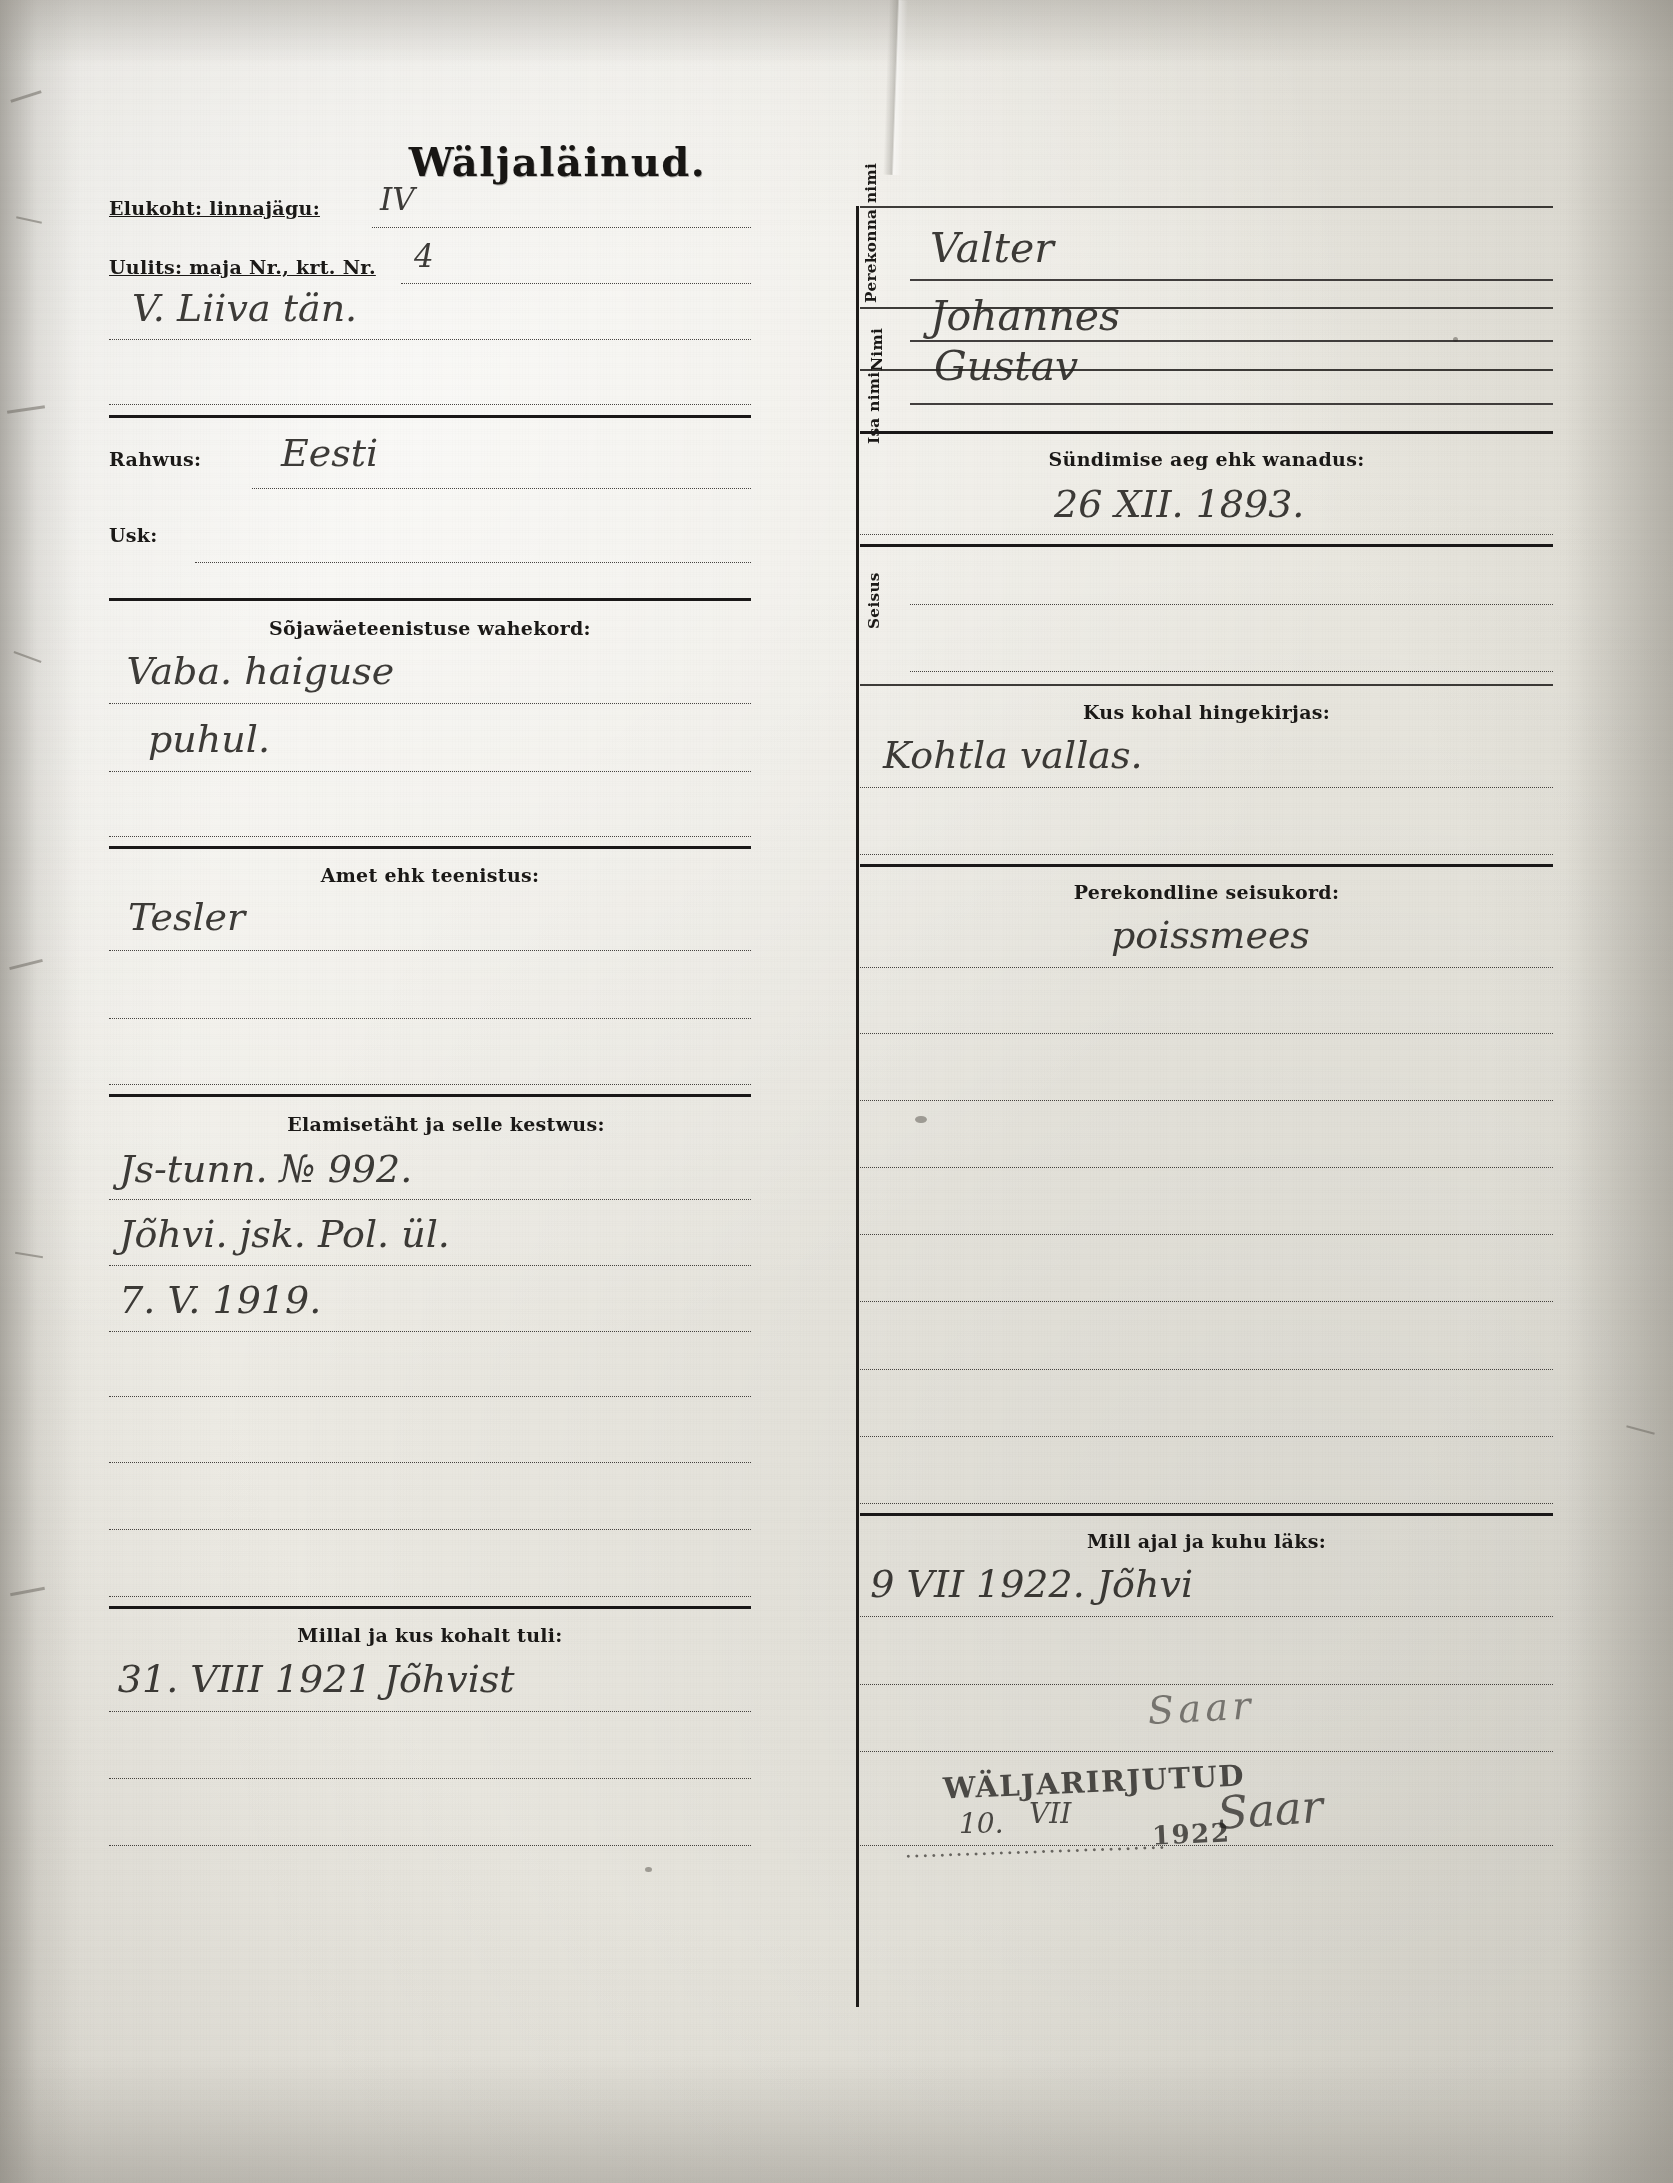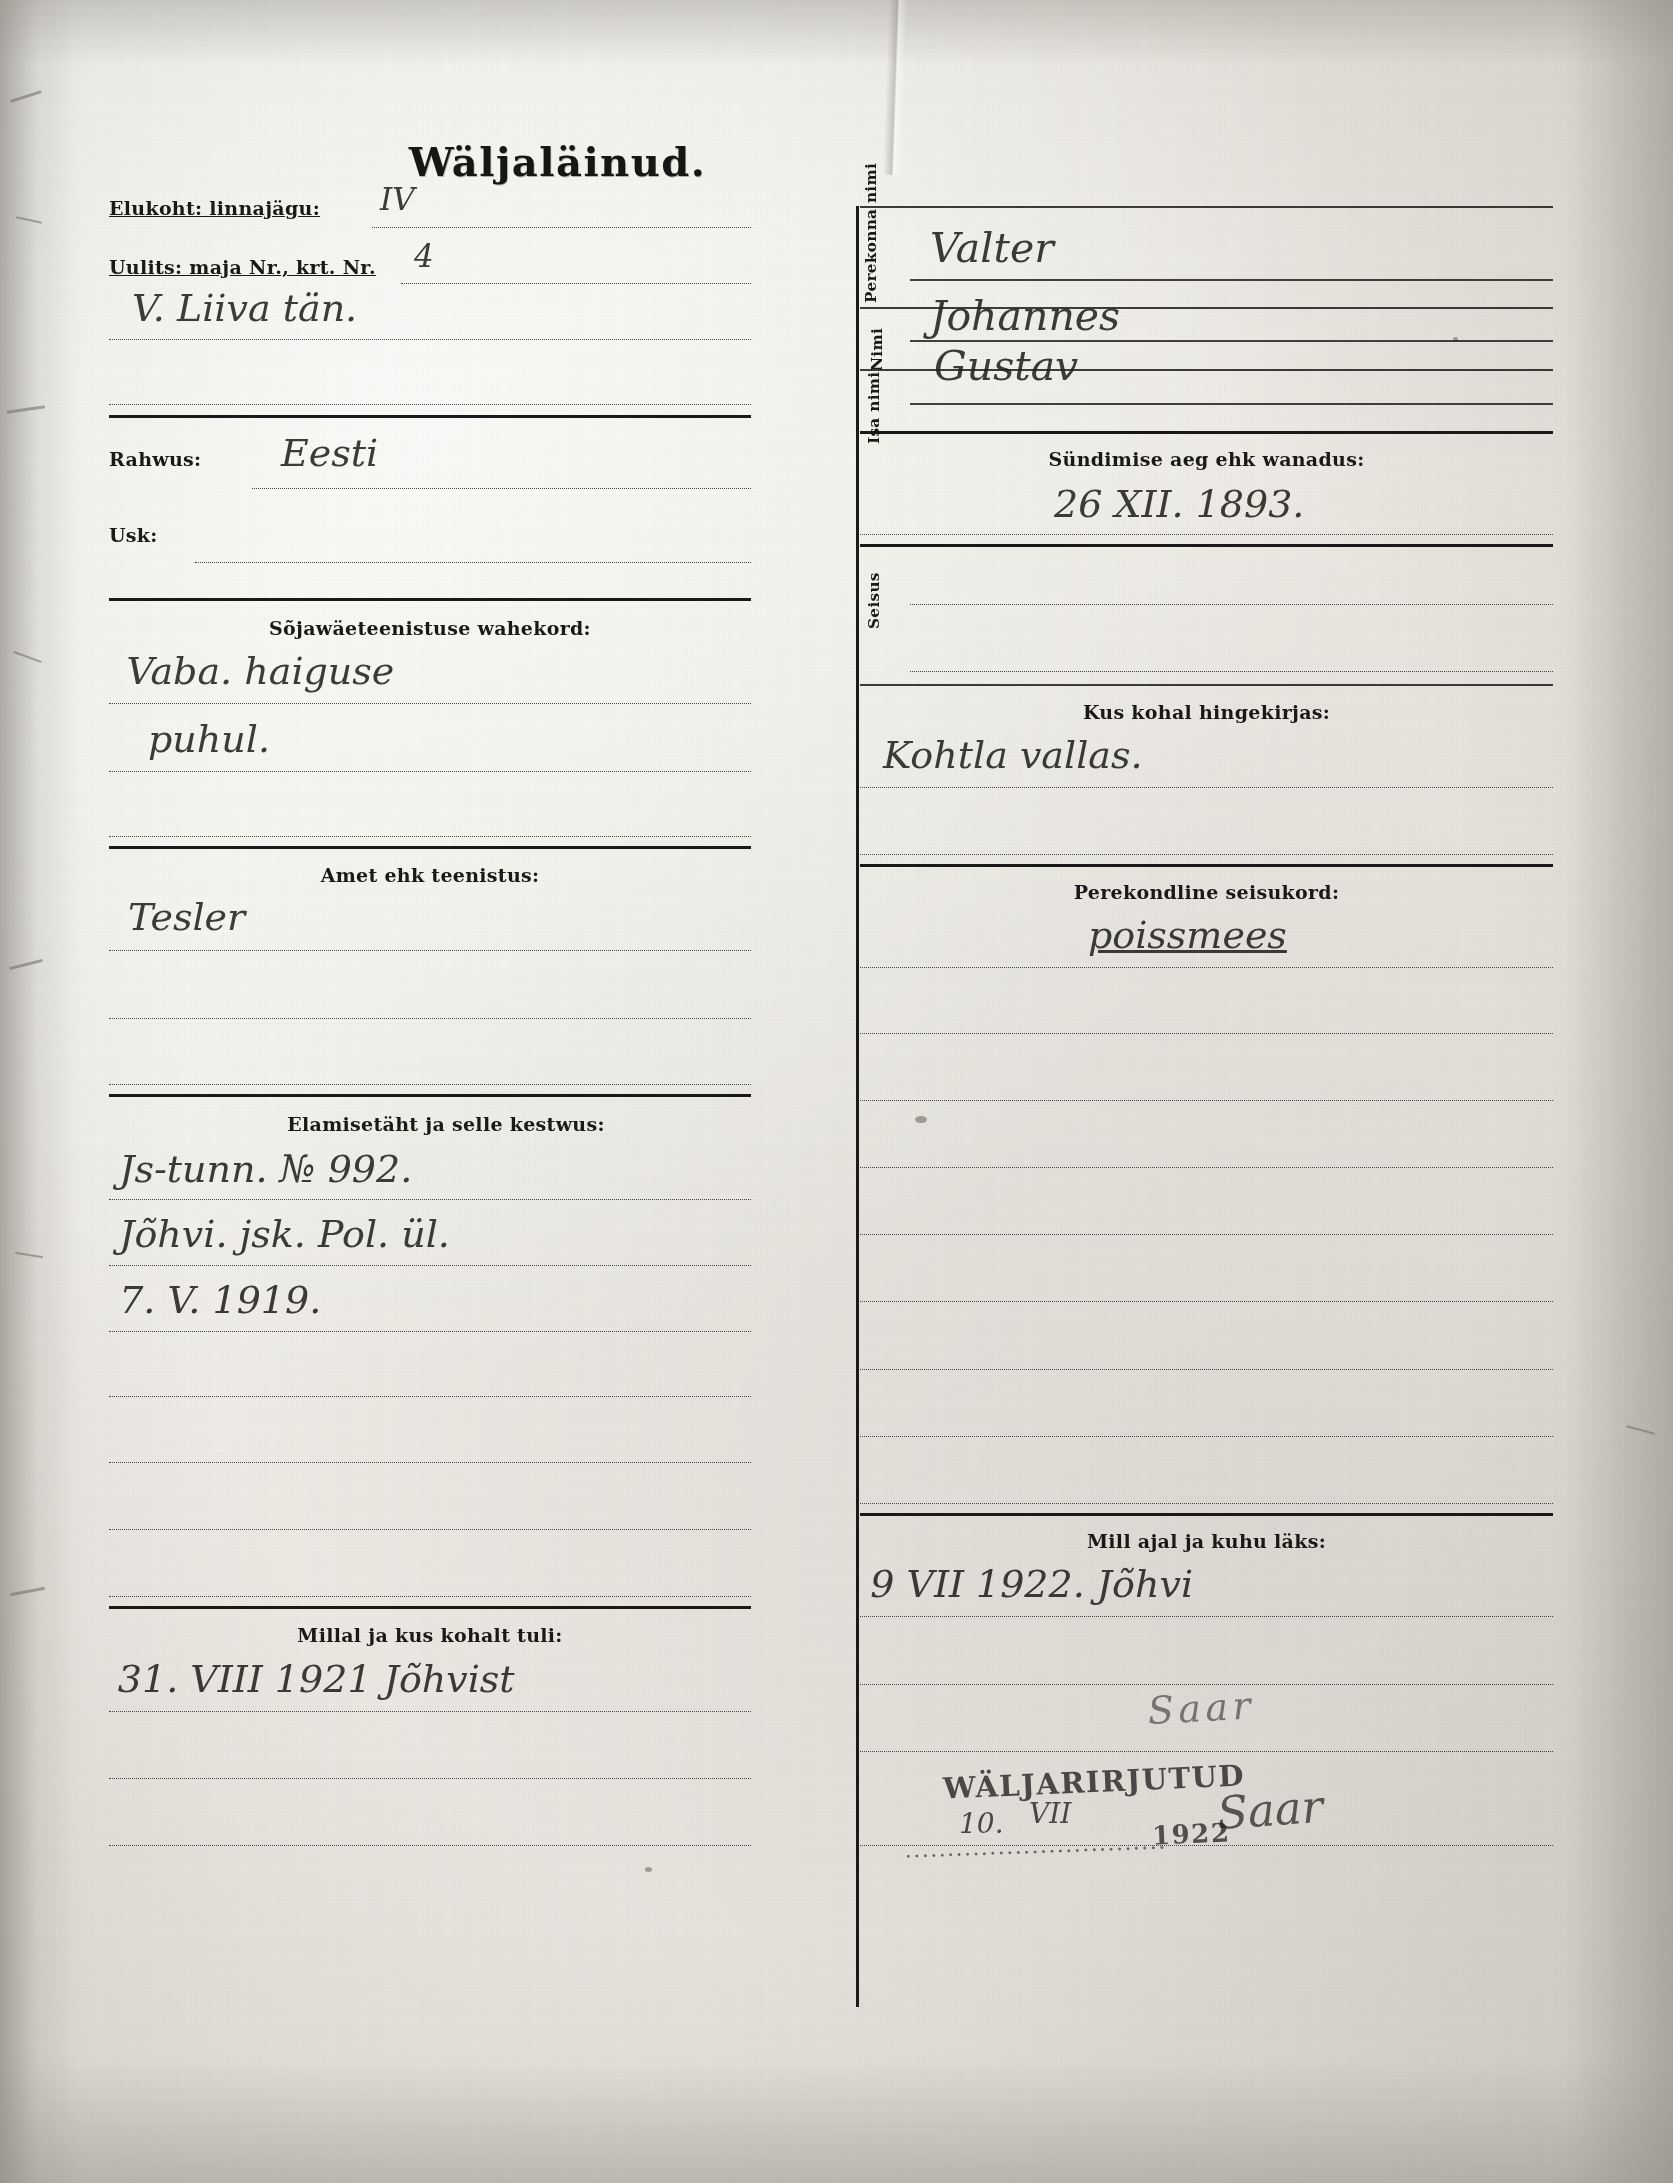--- a/index.html
+++ b/index.html
@@ -307,21 +307,21 @@
       <div class="rule" style="left:50px;top:583px;width:643px;"></div>
       <div class="rule" style="left:0px;top:596px;width:693px;border-top:2.9px solid #1d1b19;"></div>
 
       <div class="lbl center" style="left:0px;top:613px;width:693px;">Kus kohal hingekirjas:</div>
       <div class="hw lg" style="left:23px;top:645px;">Kohtla vallas.</div>
       <div class="rule" style="left:0px;top:699px;width:693px;"></div>
       <div class="rule" style="left:0px;top:766px;width:693px;"></div>
       <div class="rule thick" style="left:0px;top:776px;width:693px;"></div>
 
       <div class="lbl center" style="left:0px;top:793px;width:693px;">Perekondline seisukord:</div>
-      <div class="hw lg" style="left:228px;top:825px;text-decoration:underline;">poissmees</div>
+      <div class="hw lg" style="left:251px;top:825px;">poissmees</div>
       <div class="rule" style="left:0px;top:879px;width:693px;"></div>
       <div class="rule" style="left:0px;top:945px;width:693px;"></div>
       <div class="rule" style="left:0px;top:1012px;width:693px;"></div>
       <div class="rule" style="left:0px;top:1079px;width:693px;"></div>
       <div class="rule" style="left:0px;top:1146px;width:693px;"></div>
       <div class="rule" style="left:0px;top:1213px;width:693px;"></div>
       <div class="rule" style="left:0px;top:1281px;width:693px;"></div>
       <div class="rule" style="left:0px;top:1348px;width:693px;"></div>
       <div class="rule" style="left:0px;top:1415px;width:693px;"></div>
       <div class="rule thick" style="left:0px;top:1425px;width:693px;"></div>

